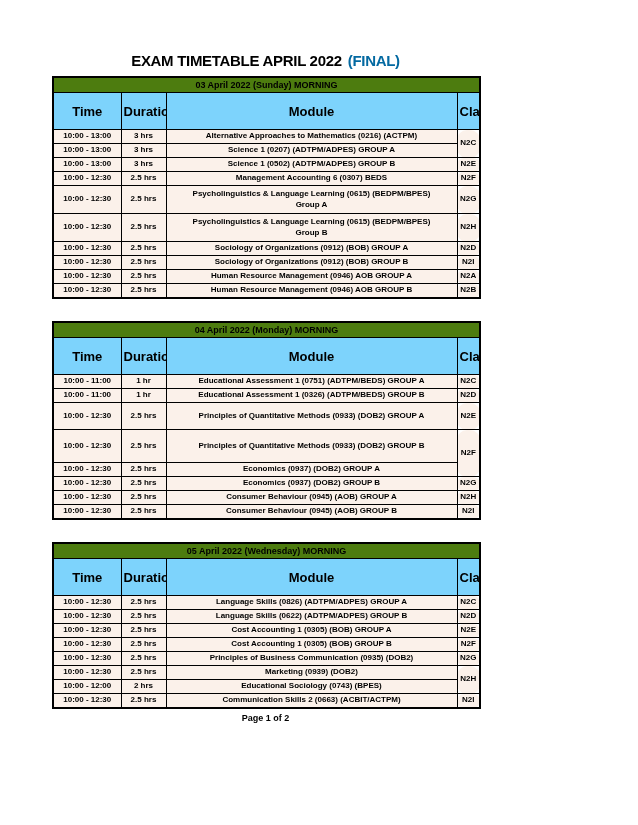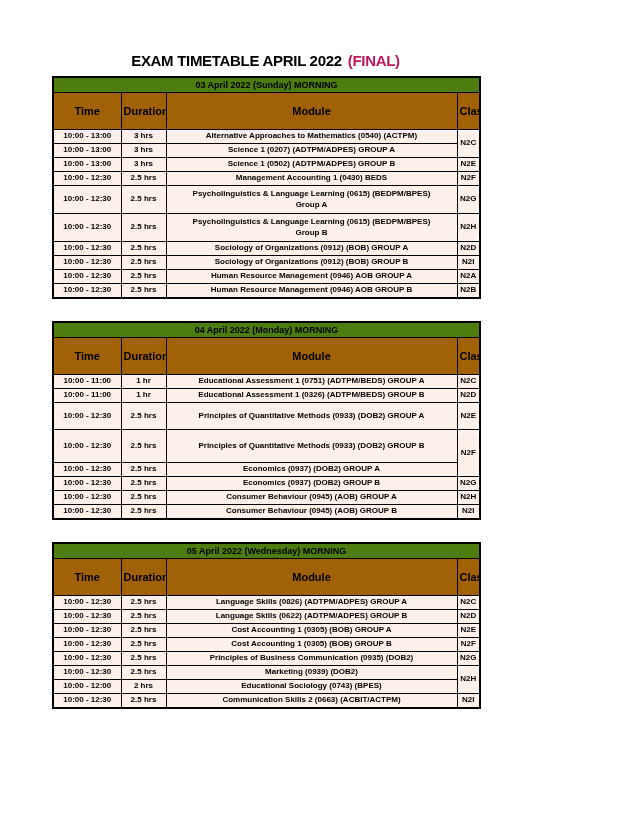--- a/index.html
+++ b/index.html
@@ -6,32 +6,32 @@
   body {
     width: 638px; height: 825px; position: relative;
     font-family: "Liberation Sans", sans-serif; color: #000;
     -webkit-font-smoothing: antialiased;
   }
   .page { position: absolute; left: 52px; top: 52px; width: 427px; }
   .title {
     text-align: center; font-weight: bold; font-size: 15px;
     letter-spacing: -0.3px; white-space: nowrap; margin: 0 0 7px 0;
   }
-  .title .red { color: #be185d; margin-left: 6px; }
+  .title .red { color: #0369a1; margin-left: 6px; }
   table.tt {
     border-collapse: collapse; width: 427px; table-layout: fixed;
     margin-top: 22px; border: 2px solid #000;
   }
   table.tt.first { margin-top: 0; }
   table.tt td {
     border: 1.5px solid #000; text-align: center; vertical-align: middle;
     padding: 0 2px; font-weight: bold; overflow: hidden;
   }
   td.band { background: #4d7c0f; font-size: 9px; height: 14px; }
-  td.head { background: #a16207; font-size: 11px; height: 36px; }
+  td.head { background: #7dd3fc; font-size: 13px; height: 36px; }
   td.cell { background: #FBF1EA; font-size: 8px; line-height: 1.3; height: 13px; }
   td.class-cell { white-space: nowrap; padding: 0 1px; border-radius: 10px; }
   .footer {
     text-align: center; font-weight: bold; font-size: 9px; margin-top: 4px;
   }
 </style>
 </head>
 <body>
 
 <div class="page">
@@ -52,38 +52,38 @@
           </tr>
           <tr>
             <td class="head">Time</td>
             <td class="head">Duration</td>
             <td class="head">Module</td>
             <td class="head">Class</td>
           </tr>
           <tr>
             <td class="cell">10:00 - 13:00</td>
             <td class="cell">3 hrs</td>
-            <td class="cell">Alternative Approaches to Mathematics (0540) (ACTPM)</td>
+            <td class="cell">Alternative Approaches to Mathematics (0216) (ACTPM)</td>
             <td class="cell class-cell" rowspan="2">N2C</td>
           </tr>
           <tr>
             <td class="cell">10:00 - 13:00</td>
             <td class="cell">3 hrs</td>
             <td class="cell">Science 1 (0207) (ADTPM/ADPES) GROUP A</td>
           </tr>
           <tr>
             <td class="cell">10:00 - 13:00</td>
             <td class="cell">3 hrs</td>
             <td class="cell">Science 1 (0502) (ADTPM/ADPES) GROUP B</td>
             <td class="cell class-cell">N2E</td>
           </tr>
           <tr>
             <td class="cell">10:00 - 12:30</td>
             <td class="cell">2.5 hrs</td>
-            <td class="cell">Management Accounting 1 (0430) BEDS</td>
+            <td class="cell">Management Accounting 6 (0307) BEDS</td>
             <td class="cell class-cell">N2F</td>
           </tr>
           <tr style="height: 28px;">
             <td class="cell">10:00 - 12:30</td>
             <td class="cell">2.5 hrs</td>
             <td class="cell">Psycholinguistics &amp; Language Learning (0615) (BEDPM/BPES)<br>Group A</td>
             <td class="cell class-cell">N2G</td>
           </tr>
           <tr style="height: 28px;">
             <td class="cell">10:00 - 12:30</td>
@@ -243,13 +243,14 @@
           </tr>
           <tr>
             <td class="cell">10:00 - 12:30</td>
             <td class="cell">2.5 hrs</td>
             <td class="cell">Communication Skills 2 (0663) (ACBIT/ACTPM)</td>
             <td class="cell class-cell">N2I</td>
           </tr>
         </tbody>
       </table>
     </div>
+  <div class="footer">Page 1 of 2</div>
 </div>
 
 </body></html>

